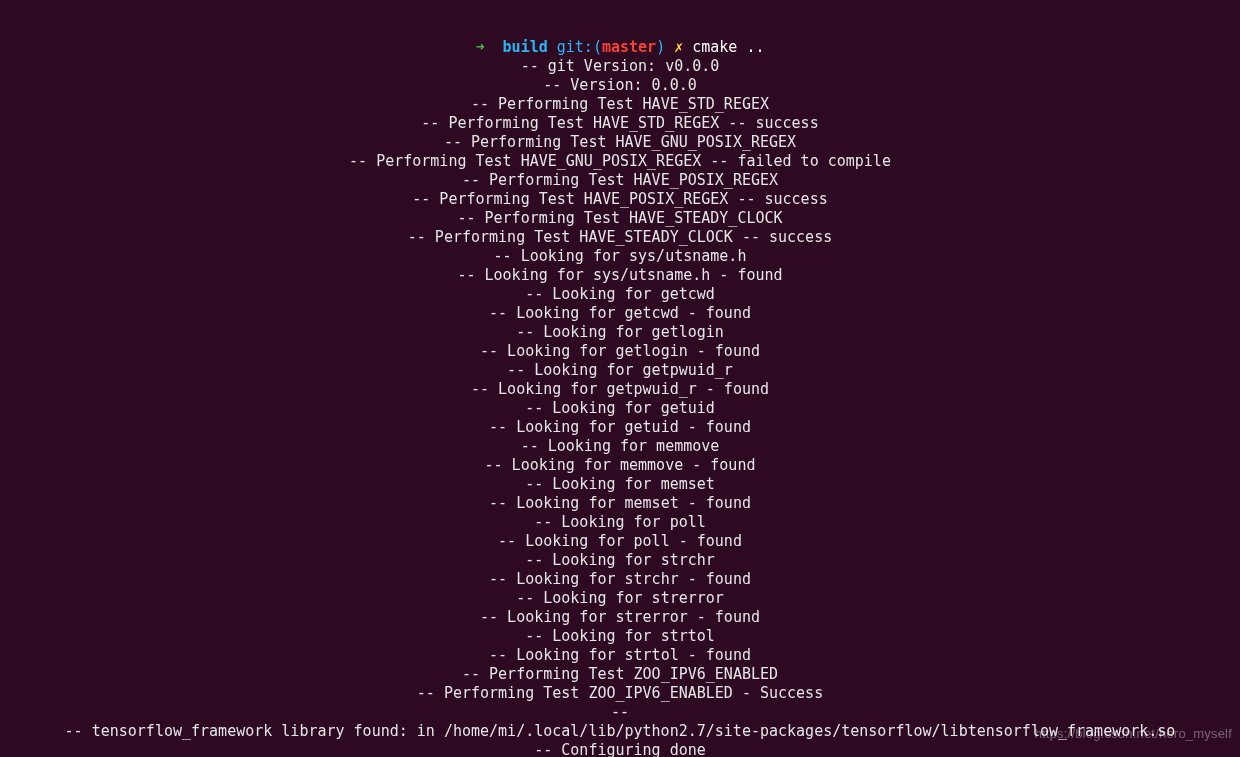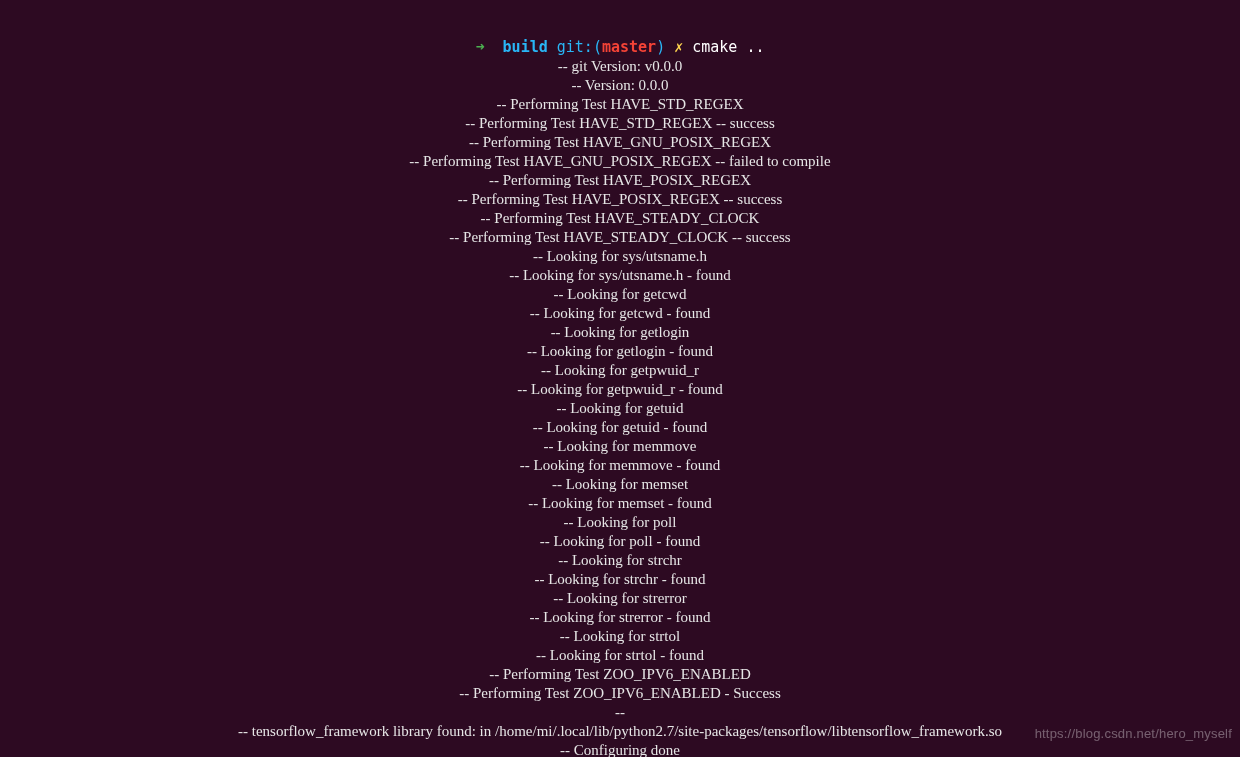--- a/index.html
+++ b/index.html
@@ -23,21 +23,21 @@
     display: block;
     text-align: center;
   }
   .arrow { color: #4caf50; font-weight: bold; }
   .cwd   { color: #29b6f6; font-weight: bold; }
   .git   { color: #29b6f6; }
   .paren { color: #29b6f6; }
   .branch{ color: #f44336; font-weight: bold; }
   .x     { color: #ffd54f; }
   .cmd   { color: #ffffff; }
-  .out   { color: #e6e6e6; font-family: Liberation Serif, serif; }
+  .out   { color: #e6e6e6; }
   .watermark {
     position: absolute;
     right: 8px;
     bottom: 14px;
     color: rgba(255,255,255,0.35);
     font-family: Arial, sans-serif;
     font-size: 13px;
     letter-spacing: 0.2px;
     white-space: nowrap;
   }

